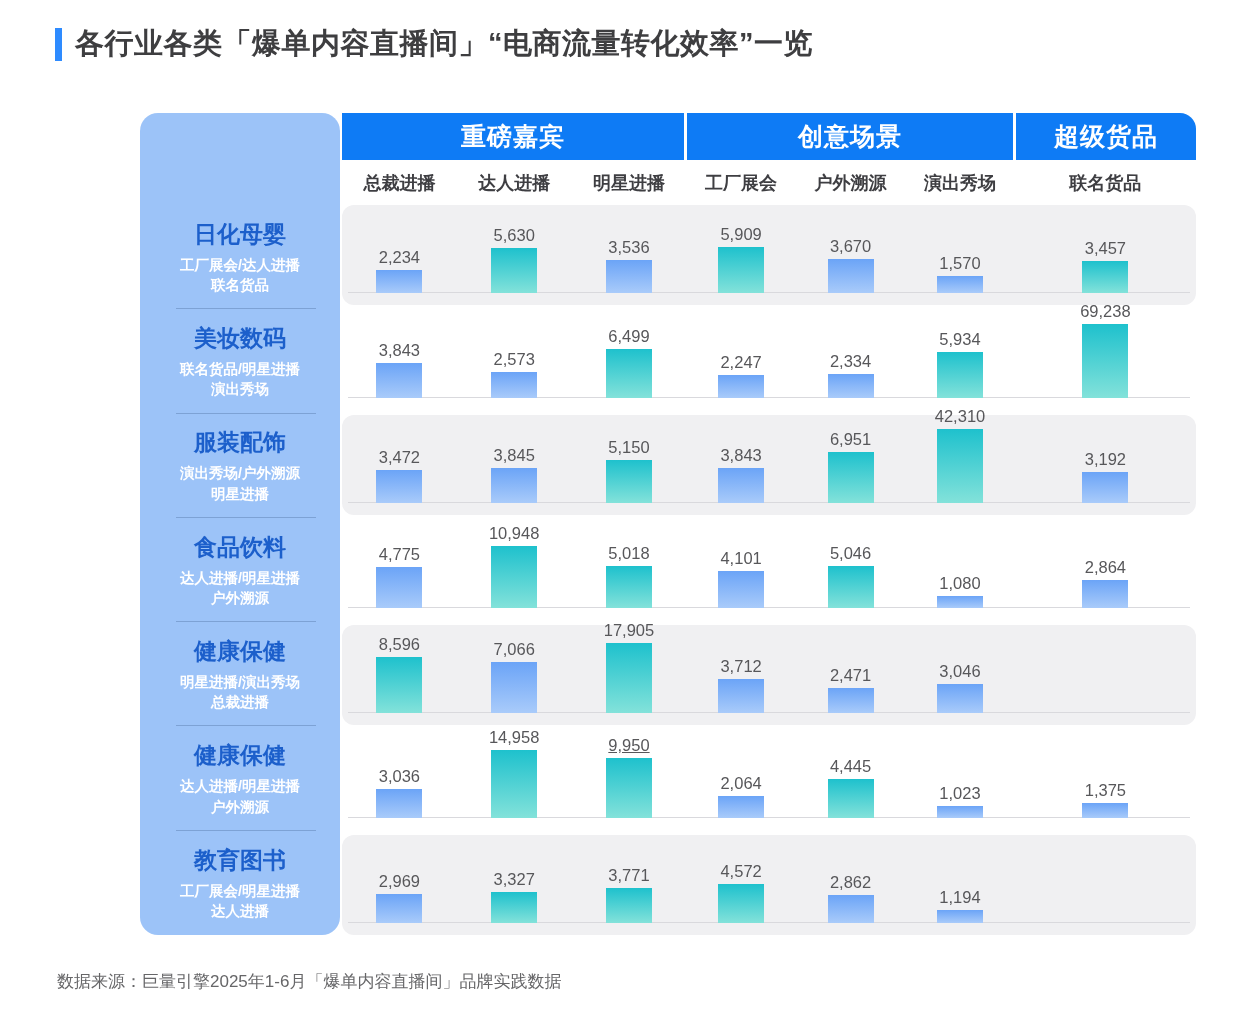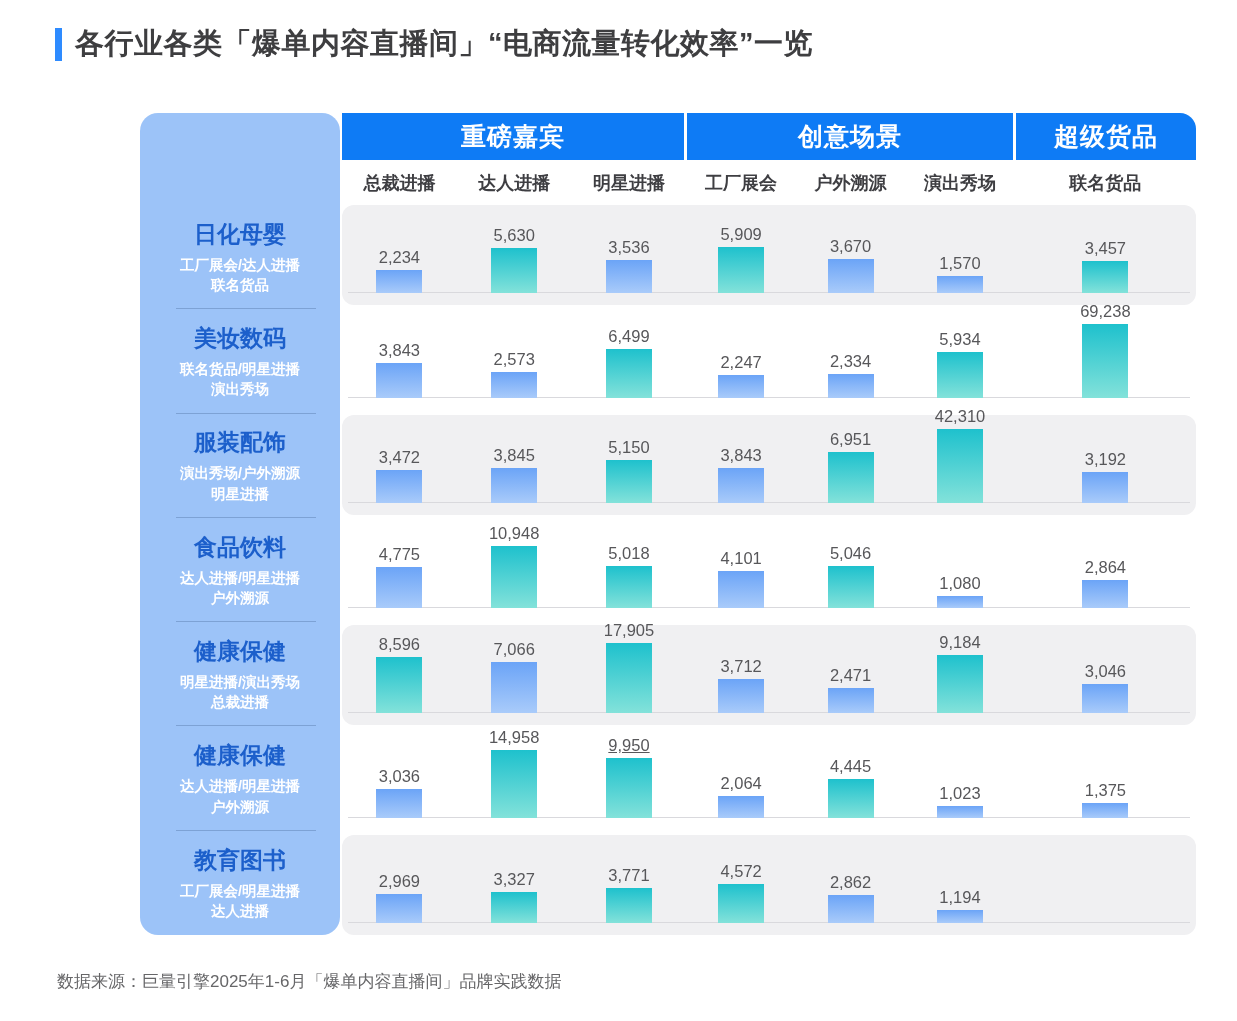--- a/index.html
+++ b/index.html
@@ -260,24 +260,20 @@
           </div>
           <div class="cell">
             <div class="bar blue" style="height: 34px;"></div>
             <div class="bar-label" style="bottom: 49px;">3,712</div>
           </div>
           <div class="cell">
             <div class="bar blue" style="height: 25px;"></div>
             <div class="bar-label" style="bottom: 40px;">2,471</div>
           </div>
           <div class="cell">
-            <div class="bar teal" style="height: 58px;"></div>
-            <div class="bar-label" style="bottom: 73px;">9,184</div>
-          </div>
-          <div class="cell">
             <div class="bar blue" style="height: 29px;"></div>
             <div class="bar-label" style="bottom: 44px;">3,046</div>
           </div>
         </div>
         <div class="row cols7">
           <div class="baseline"></div>
           <div class="cell">
             <div class="bar blue" style="height: 29px;"></div>
             <div class="bar-label" style="bottom: 44px;">3,036</div>
           </div>

